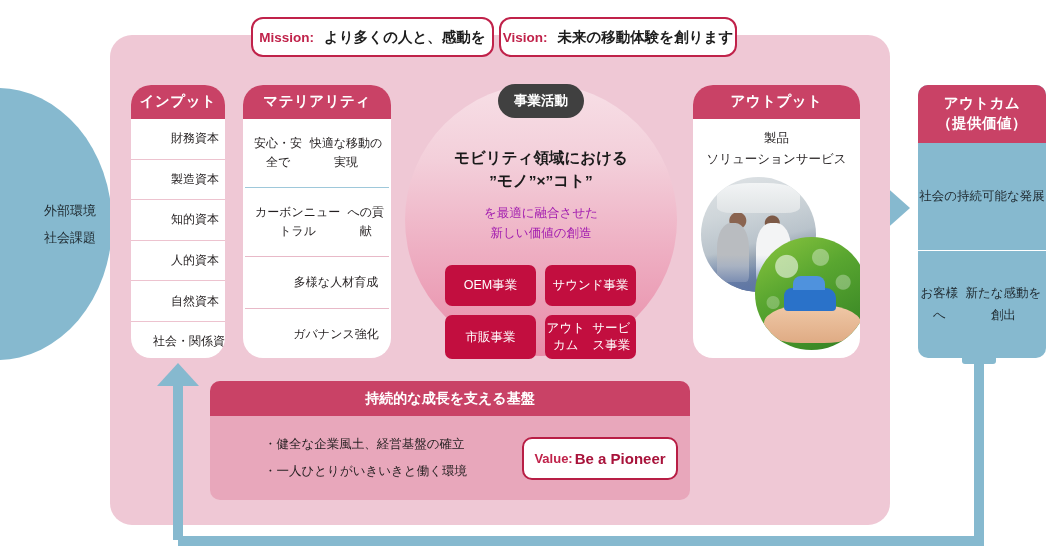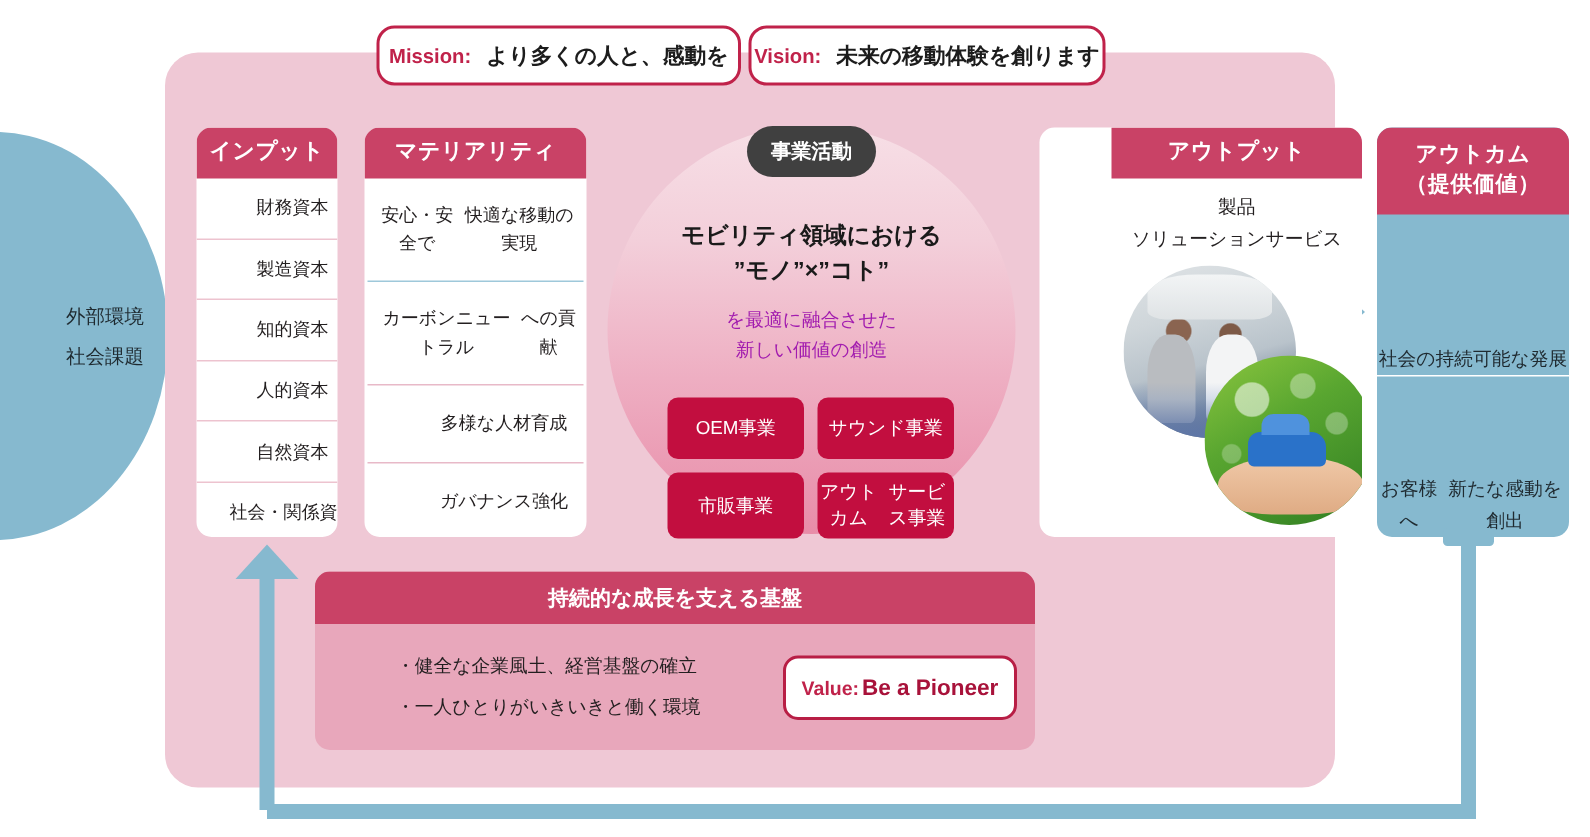--- a/index.html
+++ b/index.html
@@ -45,21 +45,21 @@
     position:absolute;background:#ffffff;border:2.5px solid #c0224a;
     border-radius:12px;display:flex;align-items:center;justify-content:center;
     gap:10px;height:40px;box-sizing:border-box;
   }
   #mission-pill{left:251px;top:17px;width:243px;}
   #vision-pill{left:499px;top:17px;width:238px;}
   .pill .lbl{color:#c0224a;font-size:13.5px;font-weight:bold;}
   .pill .val{color:#1c1c1c;font-size:14.5px;font-weight:bold;}
 
   
-  .col-card{position:absolute;background:#ffffff;border-radius:10px;overflow:hidden;
+  .col-card{position:absolute;background:#ffffff;border-radius:20px;overflow:hidden;
     box-shadow:0 0 0 0 rgba(0,0,0,0);}
   .col-head{
     background:#c94266;color:#ffffff;font-weight:bold;font-size:14.5px;
     display:flex;align-items:center;justify-content:center;text-align:center;
     line-height:1.35;letter-spacing:.5px;
   }
 
   
   #input-card{left:131px;top:85px;width:94px;height:273px;}
   #input-card .col-head{height:34px;}
@@ -103,21 +103,21 @@
     position:absolute;background:#c20e3f;color:#ffffff;border-radius:7px;
     display:flex;align-items:center;justify-content:center;text-align:center;
     font-size:12.5px;line-height:1.35;
   }
   #tag-oem{left:445px;top:265px;width:91px;height:41px;}
   #tag-sound{left:545px;top:265px;width:91px;height:41px;}
   #tag-retail{left:445px;top:315px;width:91px;height:44px;}
   #tag-mobility{left:545px;top:315px;width:91px;height:44px;}
 
   
-  #output-card{left:693px;top:85px;width:167px;height:273px;padding-left:48px;}
+  #output-card{left:693px;top:85px;width:167px;height:273px;}
   #output-card .col-head{height:34px;}
   #output-text{
     text-align:center;font-size:12.5px;line-height:1.7;color:#231f20;padding-top:9px;
   }
   #output-photos{position:relative;width:167px;height:185px;}
   .photo{position:absolute;border-radius:50%;overflow:hidden;}
   #photo-car-interior{left:8px;top:6px;width:115px;height:115px;
     background:
       radial-gradient(circle at 32% 38%, #8a6450 0 8px, transparent 9px),
       radial-gradient(circle at 62% 40%, #7d5a47 0 7px, transparent 8px),
@@ -144,21 +144,21 @@
   #photo-green-car .g-car{position:absolute;left:26%;top:46%;width:46%;height:20%;
     background:#2a72c9;border-radius:8px 10px 4px 4px;}
   #photo-green-car .g-car:after{content:"";position:absolute;left:16%;top:-54%;width:62%;height:62%;
     background:#4f92dd;border-radius:8px 8px 0 0;}
 
   
   #outcome-card{position:absolute;left:918px;top:85px;width:128px;height:273px;
     border-radius:10px;overflow:hidden;background:#86b9cf;}
   #outcome-card .col-head{height:58px;}
   .outcome-row{
-    display:flex;align-items:flex-end;justify-content:center;text-align:center;
+    display:flex;align-items:center;justify-content:center;text-align:center;
     font-size:12.5px;line-height:1.7;color:#1f2a30;height:107px;
   }
   #outcome-div{height:1px;background:#ffffff;}
 
   
   #foundation{position:absolute;left:210px;top:381px;width:480px;height:119px;
     background:#e8a7bb;border-radius:10px;overflow:hidden;}
   #foundation-head{height:35px;background:#c94266;color:#fff;font-weight:bold;
     font-size:14px;display:flex;align-items:center;justify-content:center;}
   #foundation-body{display:flex;align-items:center;height:84px;padding:0 12px;box-sizing:border-box;}

